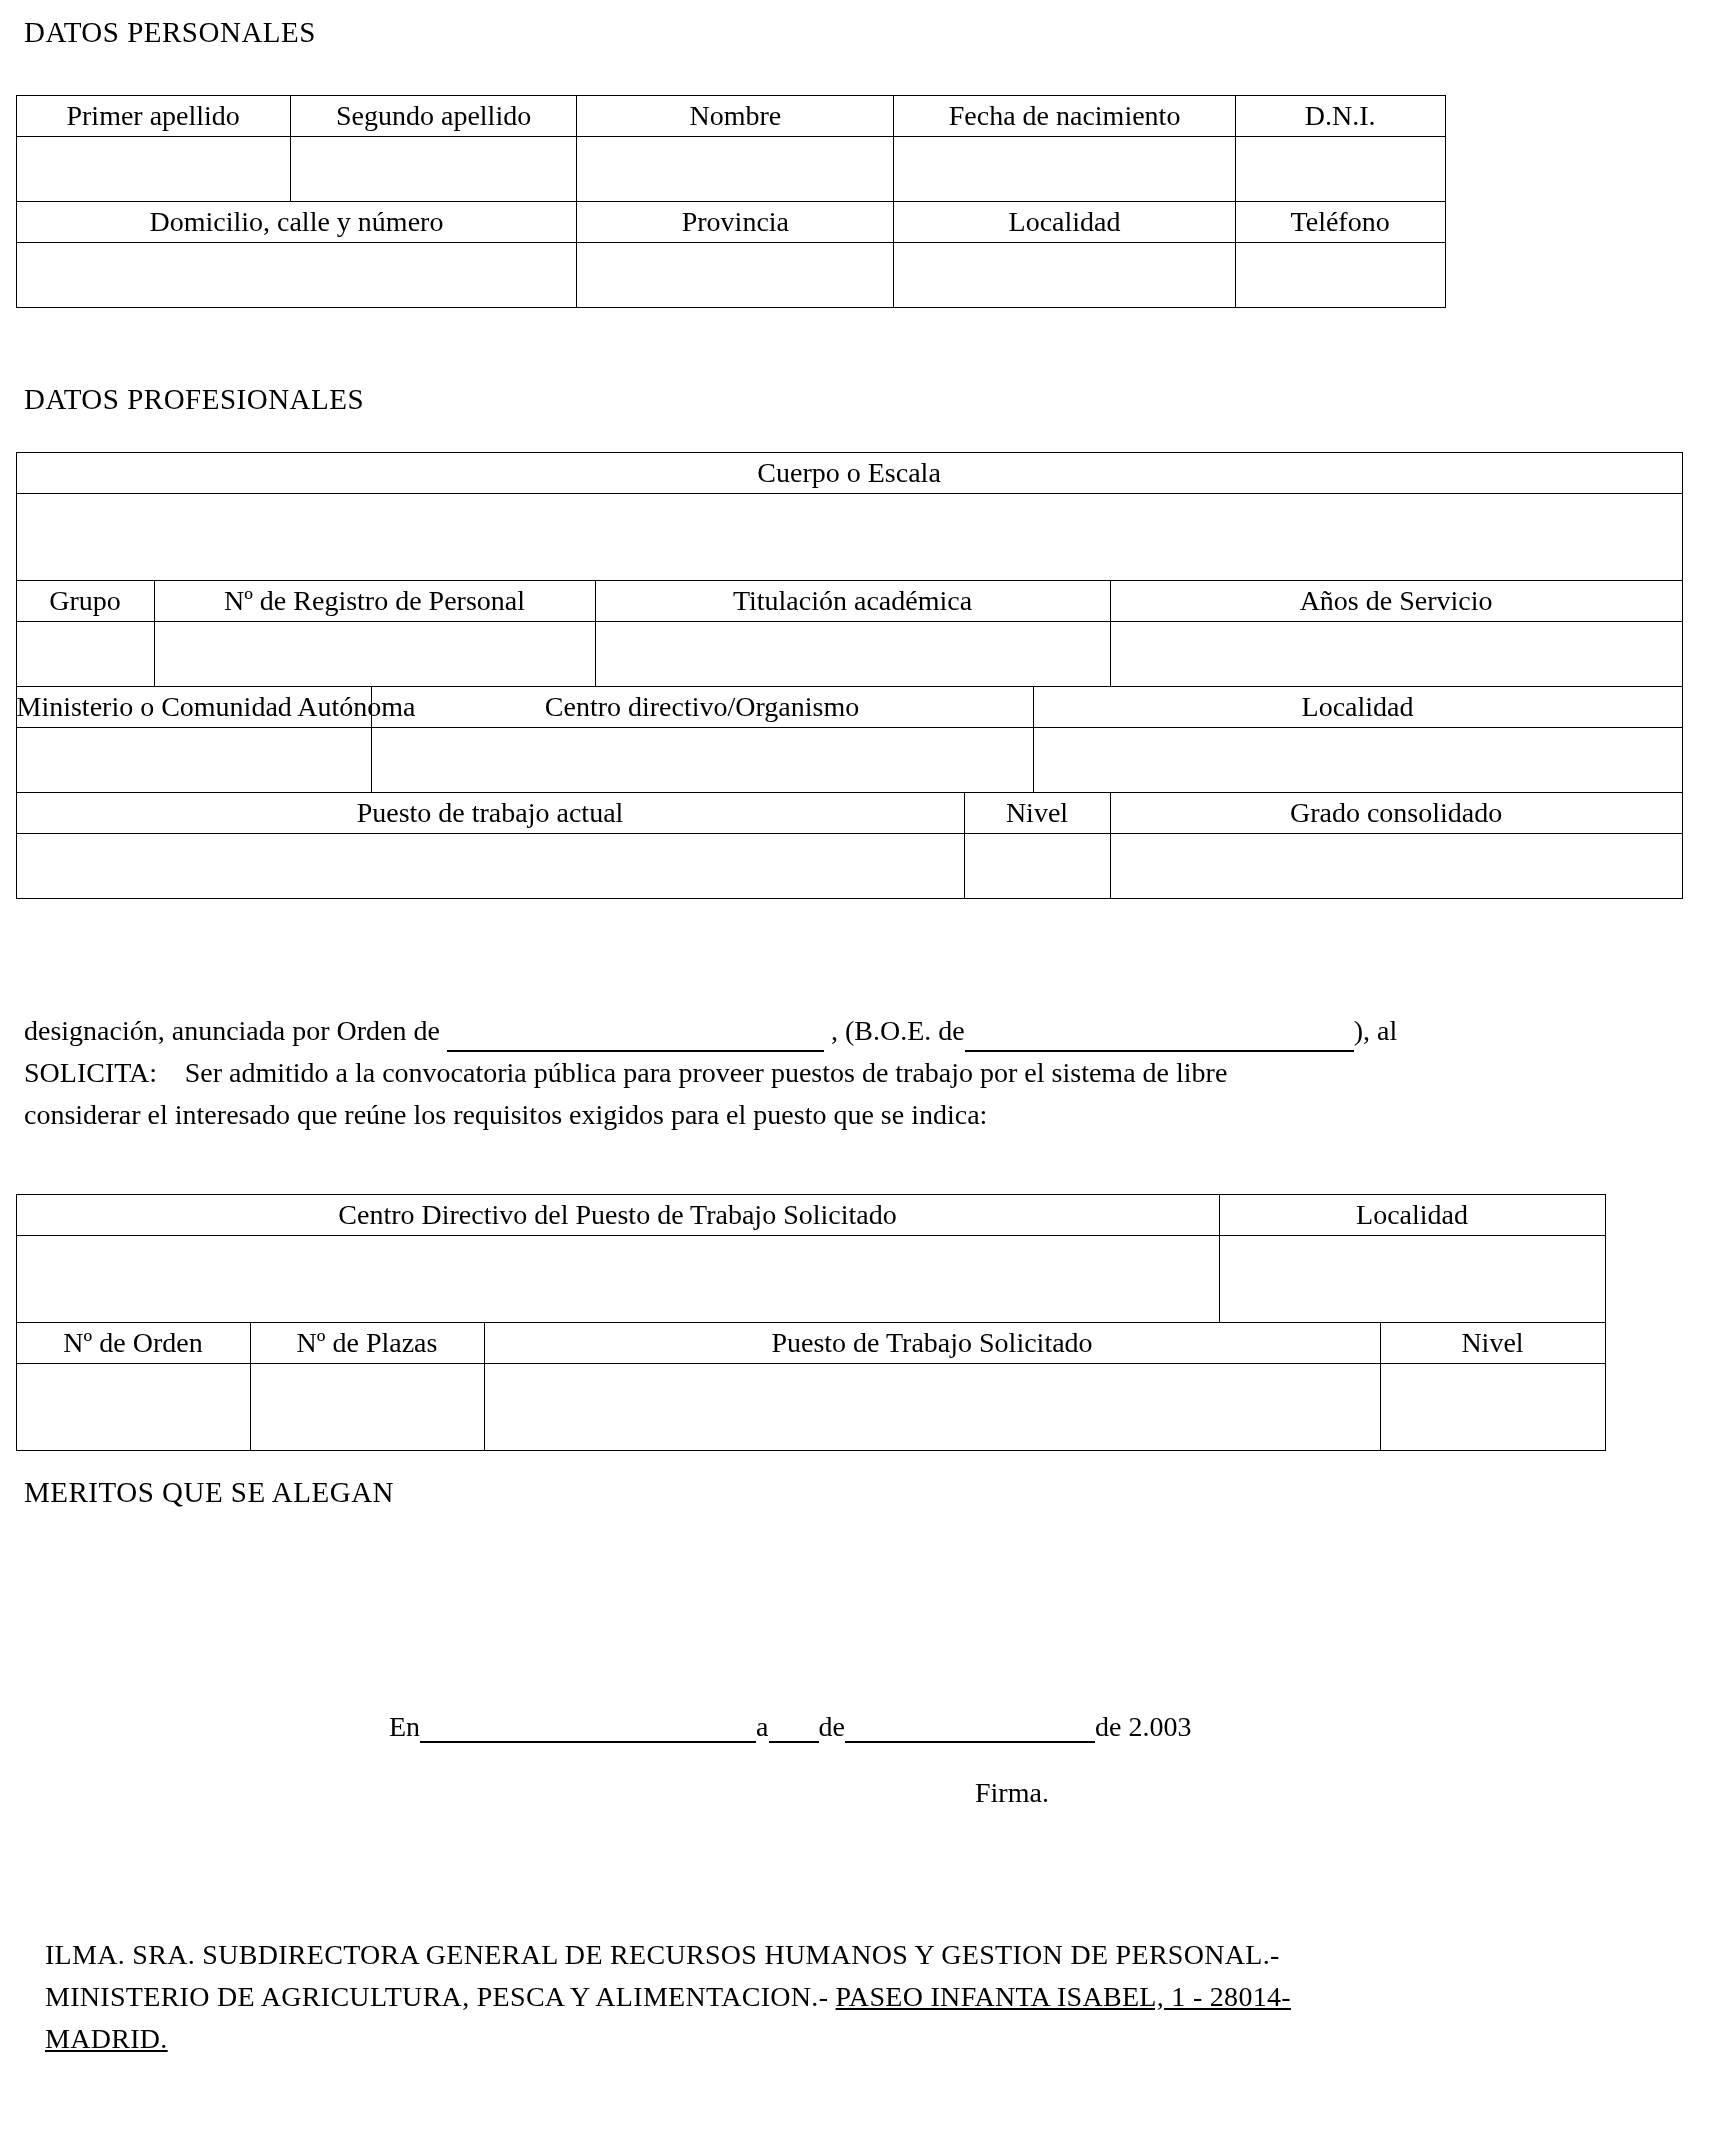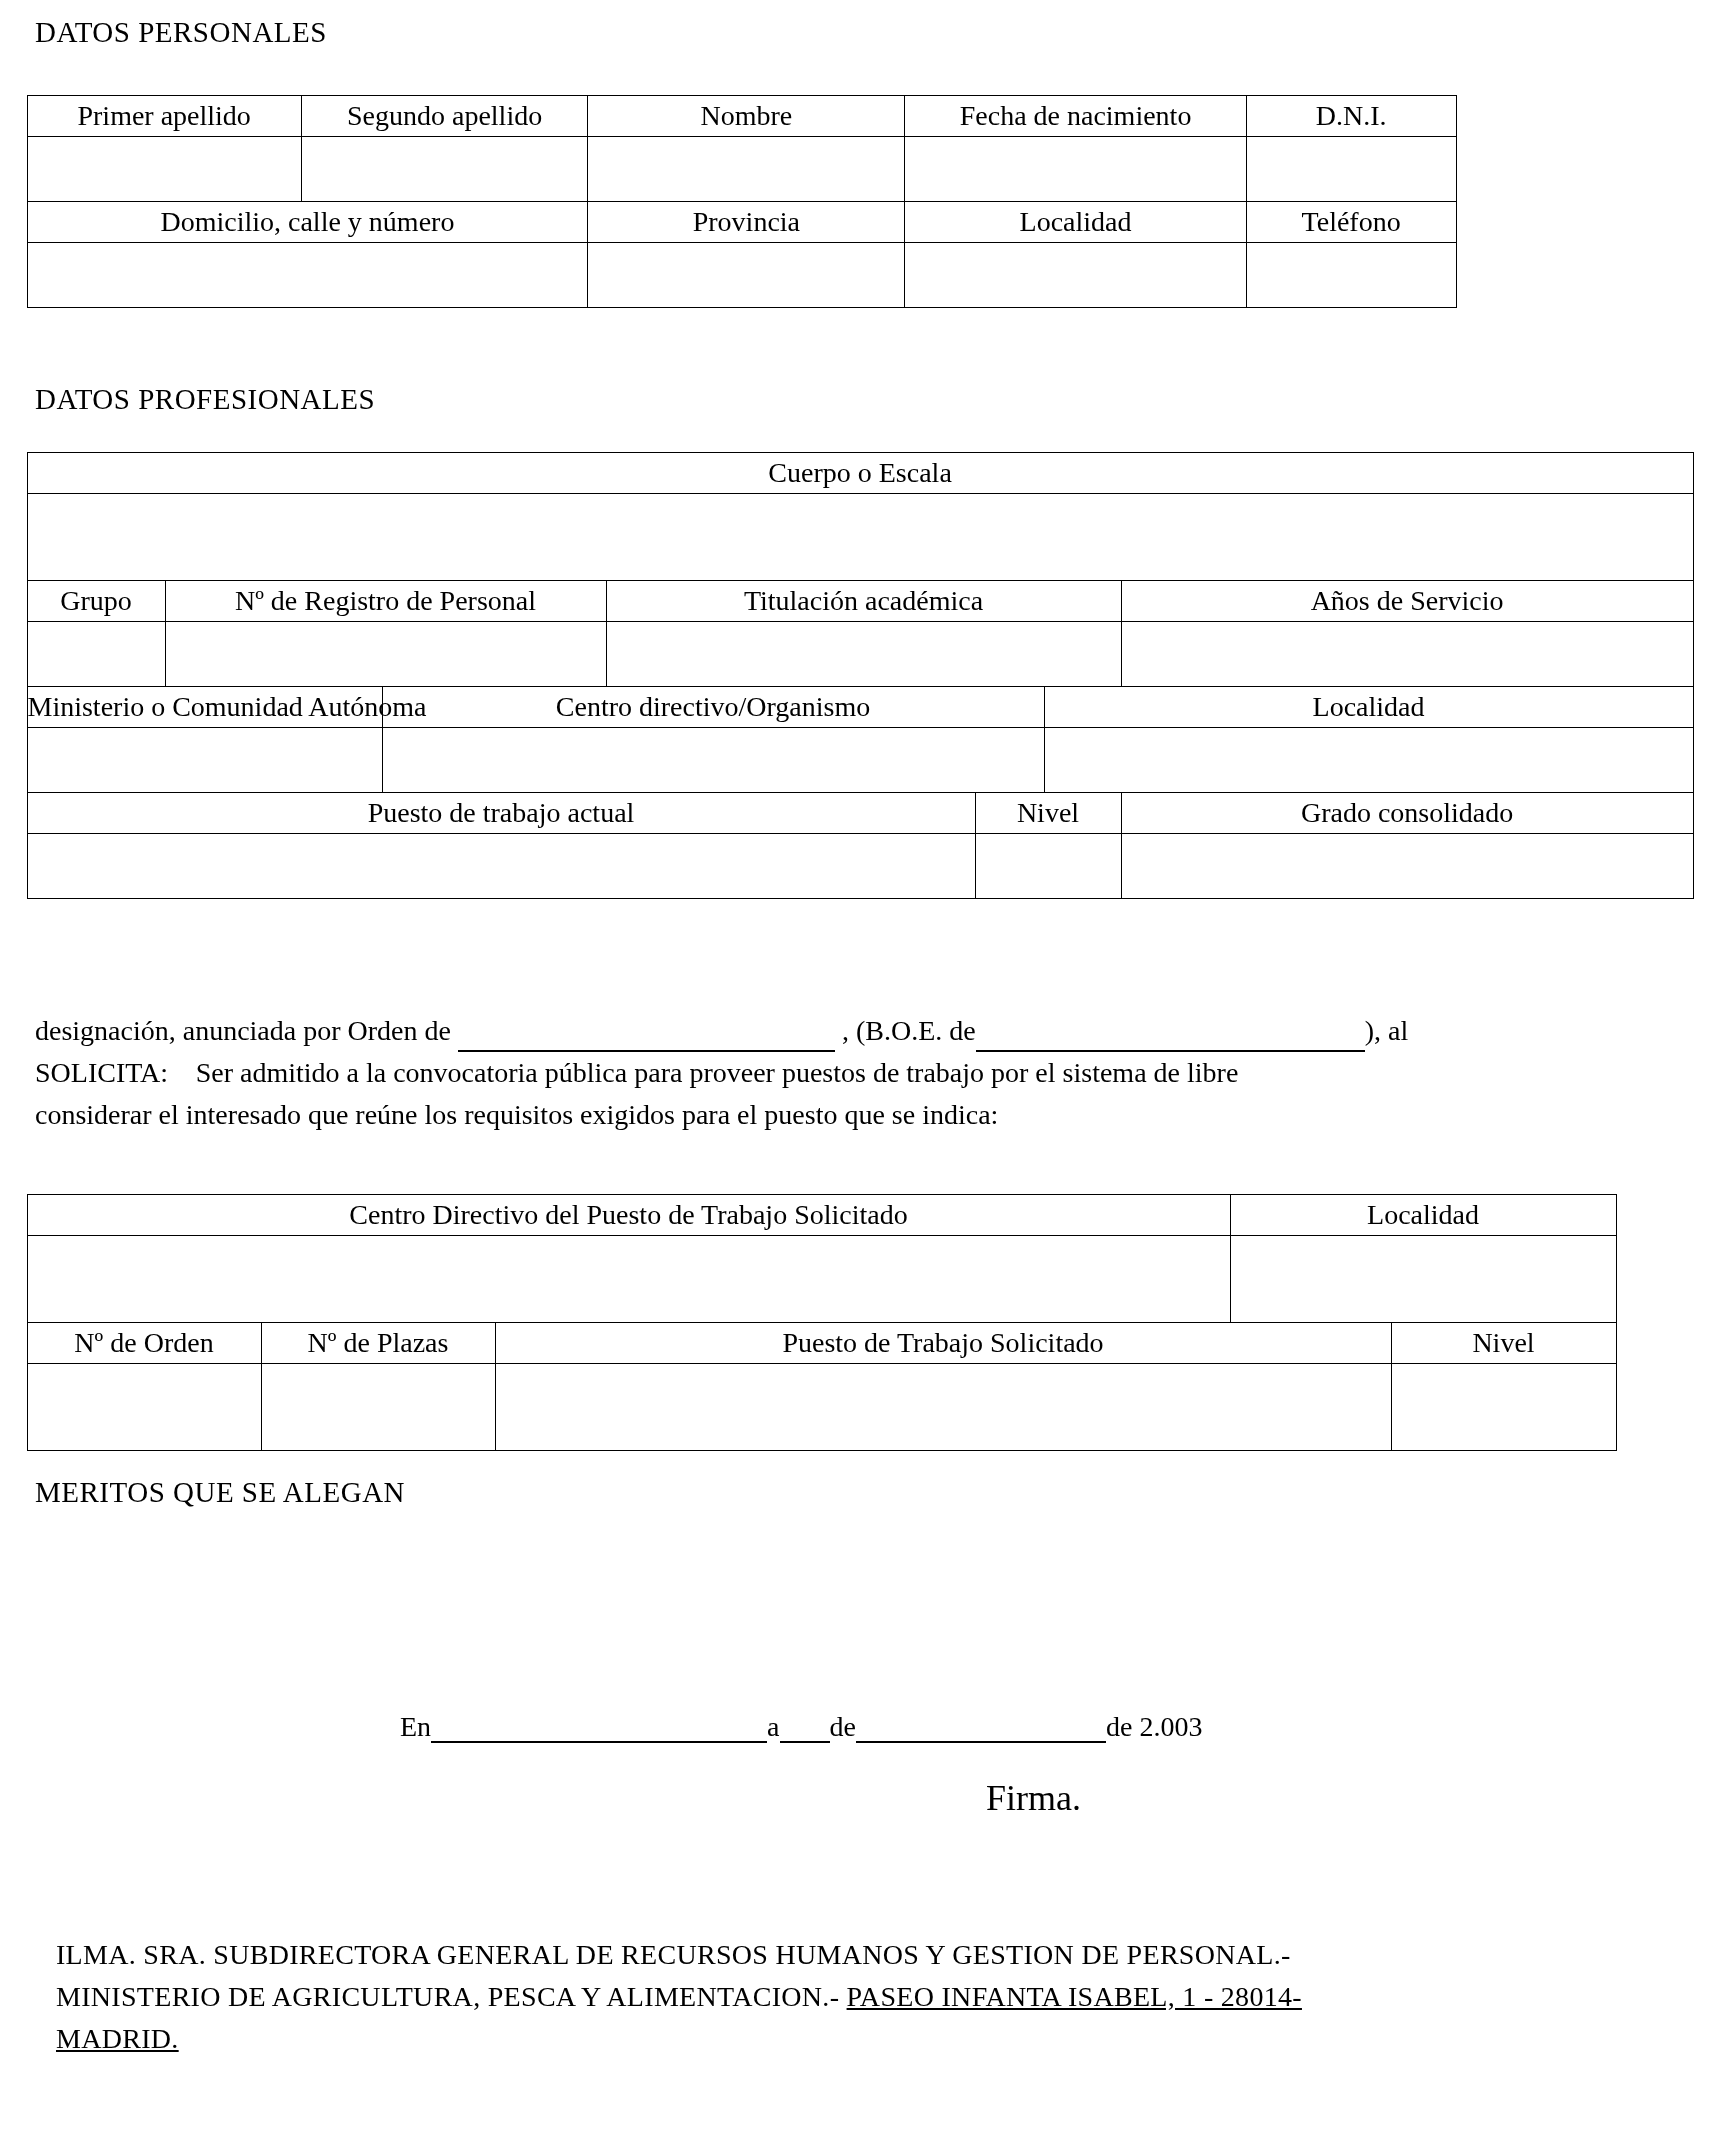--- a/index.html
+++ b/index.html
@@ -12,21 +12,21 @@
     width: 1721px;
     height: 2147px;
     position: relative;
     font-family: "Liberation Serif", "DejaVu Serif", serif;
     color: #000000;
     overflow: hidden;
   }
 
   .page {
     position: absolute;
-    left: 11px; top: 0;
+    left: 0; top: 0;
     width: 1363px;
     height: 2147px;
   }
 
   
   .section-heading {
     position: absolute;
     font-size: 29px;
     letter-spacing: 0.5px;
     white-space: nowrap;
@@ -75,21 +75,21 @@
   }
 
   
   .dateline {
     position: absolute;
     font-size: 28px;
     white-space: nowrap;
   }
   .firma {
     position: absolute;
-    font-size: 36px;
+    font-size: 28px;
     white-space: nowrap;
   }
 
   
   .addressee {
     position: absolute;
     font-size: 28px;
     line-height: 42px;
     letter-spacing: 0.3px;
   }

